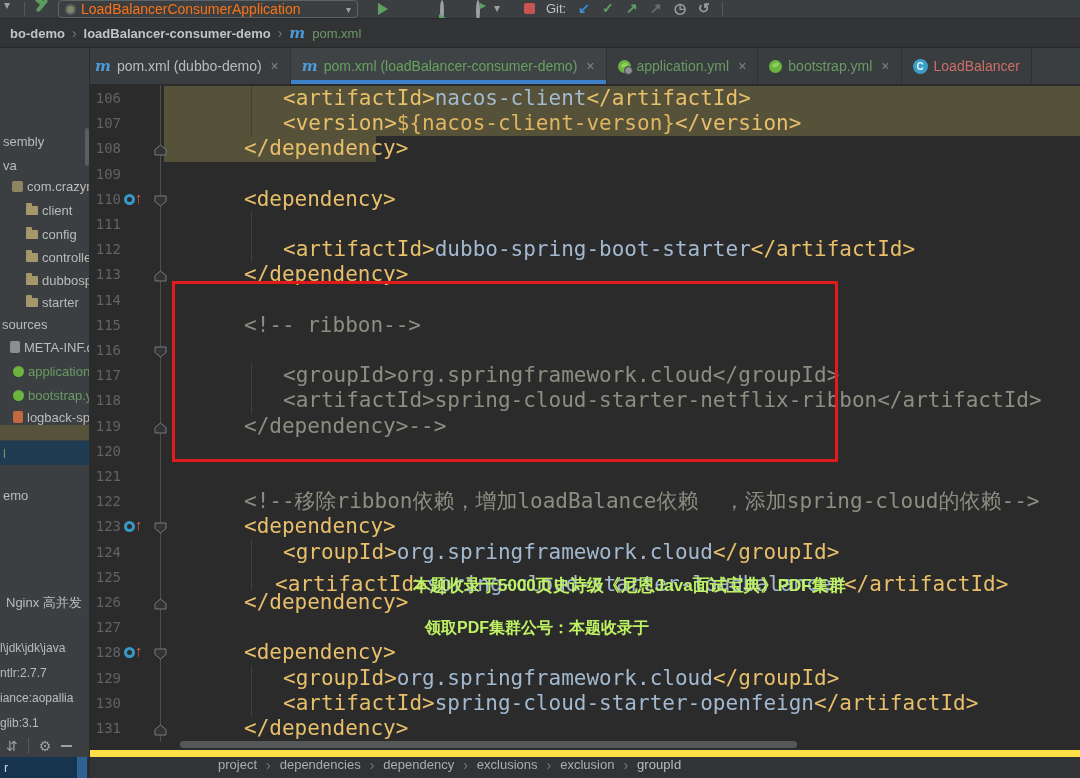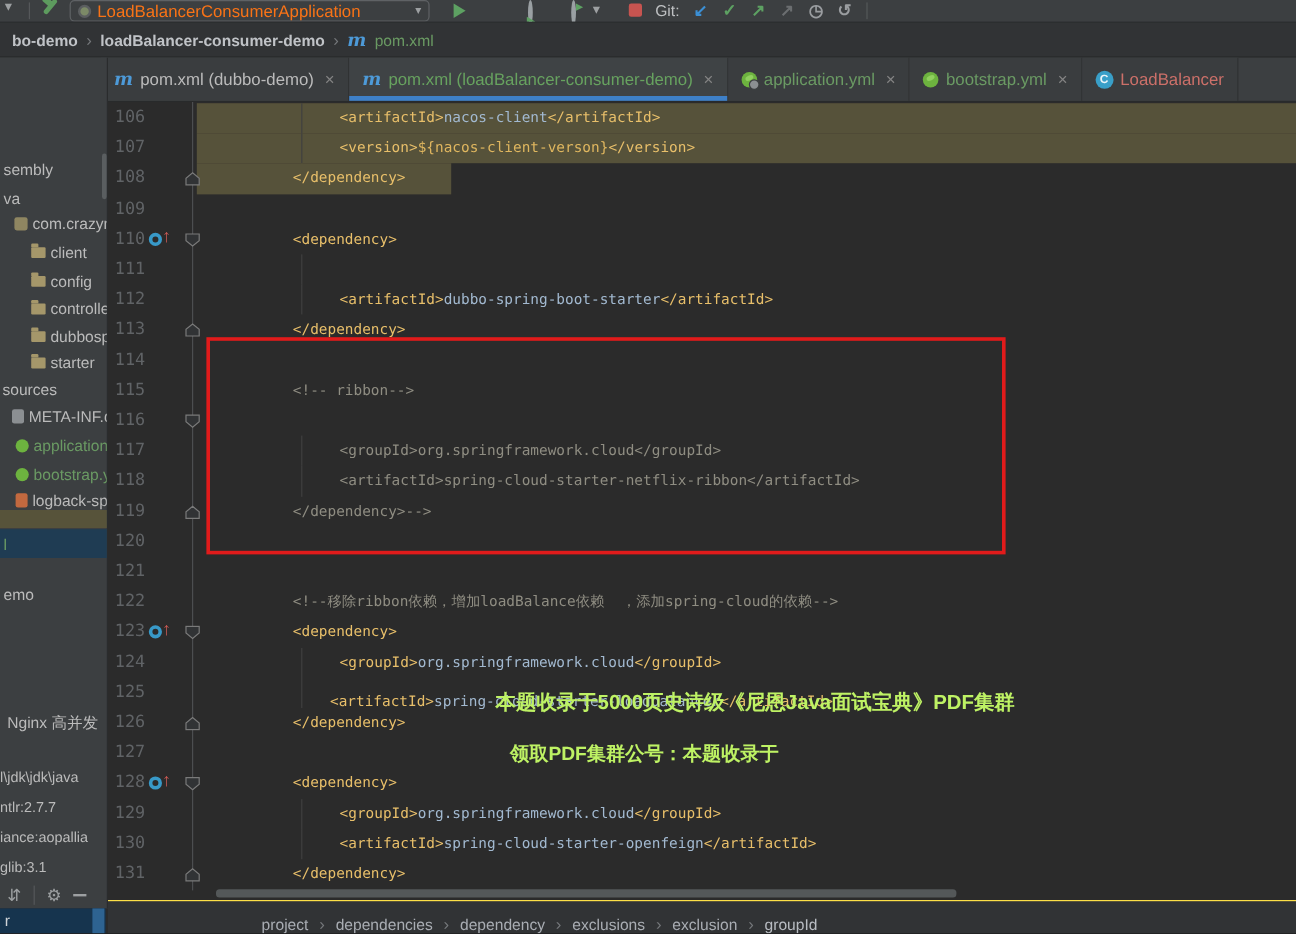--- a/index.html
+++ b/index.html
@@ -91,32 +91,32 @@
   .editor{position:absolute;left:90px;top:85px;width:990px;height:665px;background:#2b2b2b;overflow:hidden}
   .foldline{position:absolute;left:70px;top:0;width:1px;height:657px;background:#4c4e50}
   .row{position:absolute;left:0;width:990px;height:25.2px}
   .lnum{position:absolute;left:0;top:0;width:31px;height:25.2px;text-align:right;
         font-family:"DejaVu Sans Mono",monospace;font-size:14px;line-height:25.2px;color:#606366}
   .ovr{position:absolute;left:34px;top:6px;width:22px;height:14px}
   .ovr .ring{position:absolute;left:0;top:1px;width:11px;height:11px;border:3px solid #3899c8;border-radius:50%}
   .ovr .arr{position:absolute;left:11px;top:-4px;color:#cf5b56;font-weight:bold;font-size:15px}
   .foldmk{position:absolute;left:64px;top:6px}
   .codetxt{position:absolute;top:0;height:25.2px;line-height:25.2px;white-space:pre;
-           font-family:"DejaVu Sans Mono",monospace;font-size:12px}
+           font-family:"DejaVu Sans Mono",monospace;font-size:21px}
   .seg-t{color:#e8bf6a}.seg-x{color:#a2b9d0}.seg-c{color:#8f8d82}.seg-e{color:#dfb65f}
   .hl{position:absolute;top:0;height:25.2px;background:#56523a}
   .iguide{position:absolute;left:161px;top:0;width:1px;height:25.2px;background:#404040}
   .redbox{position:absolute;left:82px;top:196px;width:666px;height:181px;border:3px solid #e11b1b;z-index:6}
   .wm{position:absolute;color:#bef264;font-weight:bold;z-index:7;white-space:nowrap}
   .hscroll{position:absolute;left:90px;top:656px;width:617px;height:7px;background:#5c6062;
            border-radius:3px;opacity:.85}
 
   
   .bottombar{position:absolute;left:90px;top:750px;width:990px;height:28px;background:#313335;
-             border-top:1px solid #fde047;display:flex;align-items:flex-end;gap:9px;padding-left:128px}
+             border-top:7px solid #fde047;display:flex;align-items:flex-start;gap:9px;padding-left:128px}
   .bottombar .item{font-size:13px;color:#a9adb3;white-space:nowrap}
   .bottombar .item:last-child{color:#b8bcc2}
 </style>
 </head>
 <body>
 
 <div id="app">
 
   <div class="toolbar">
     <span class="tb-caret" style="left:4px">▾</span>

